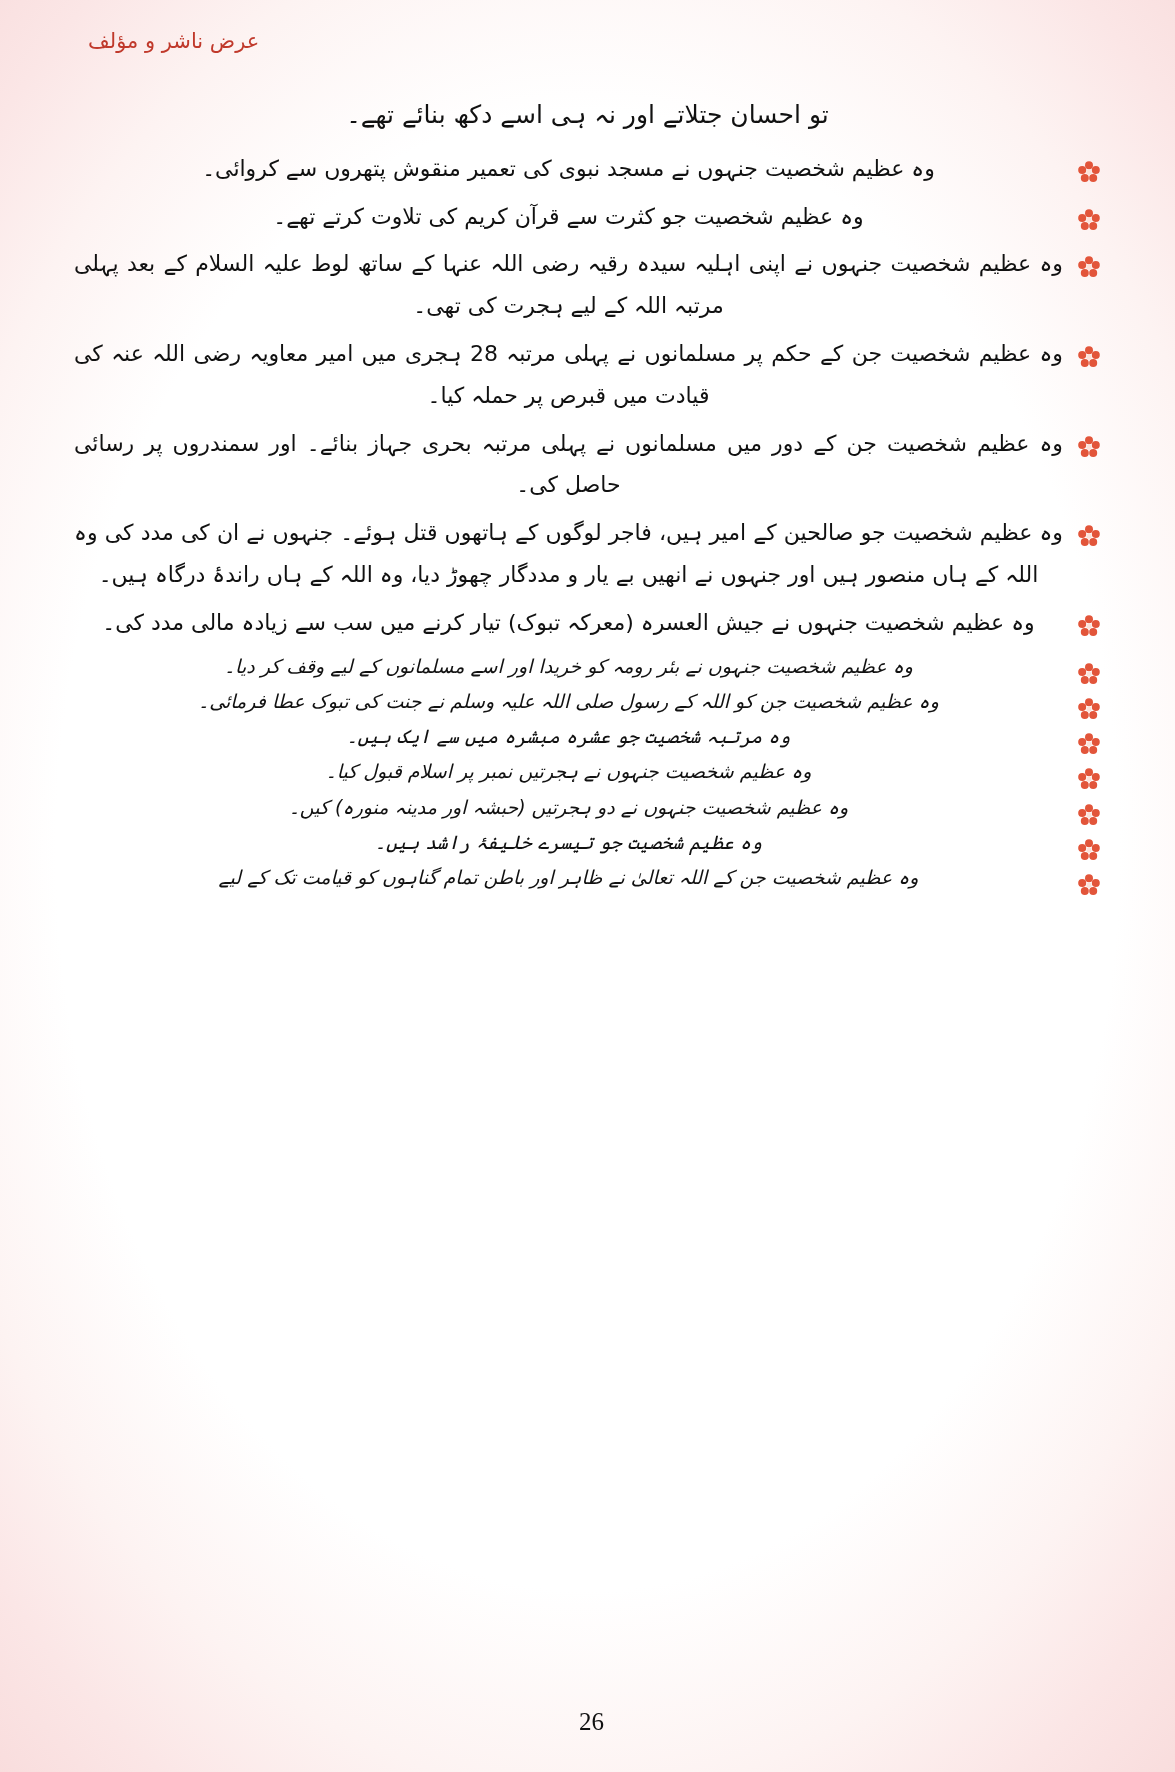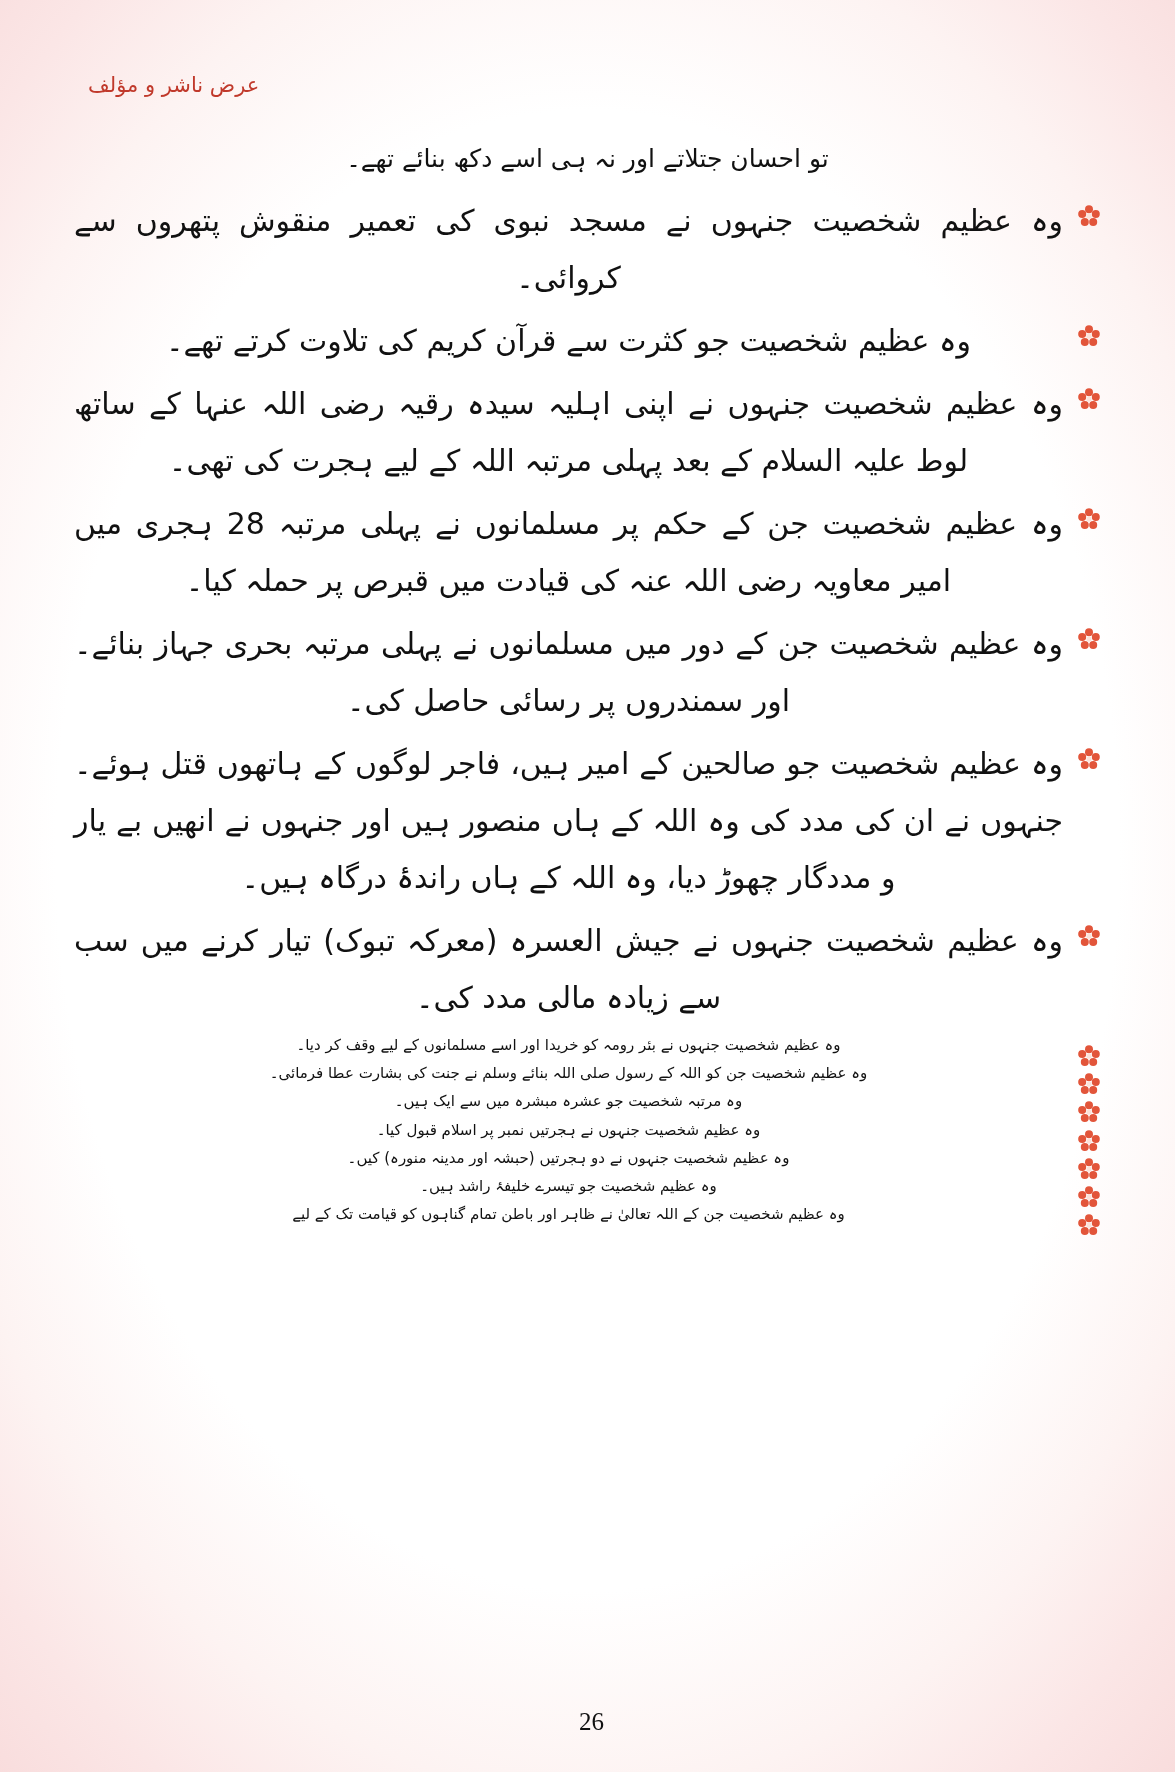--- a/index.html
+++ b/index.html
@@ -20,21 +20,20 @@
     box-sizing: border-box;
     
     background:
       radial-gradient(ellipse 78% 72% at 50% 48%, #ffffff 0%, #ffffff 58%, #fdf3f2 74%, #fbe6e6 86%, #f8dada 100%);
   }
   .page-inner {
     position: absolute;
     left: 0; right: 0; top: 0; bottom: 0;
     padding: 26px 70px 30px 70px;
     box-sizing: border-box;
-    margin-top: 44px;
   }
 
   
   .running-header {
     text-align: left;
     direction: rtl;
     color: #c0392b;
     font-size: 21px;
     line-height: 1.5;
     letter-spacing: 0.5px;
@@ -65,21 +64,21 @@
     direction: rtl;
   }
   ul.points > li {
     position: relative;
     display: block;
     margin: 0 0 6px 0;
     padding: 0 42px 0 4px;   
     direction: rtl;
     text-align: justify;
     text-align-last: center;
-    font-size: 30px;
+    font-size: 22px;
     line-height: 1.9;
     color: #111111;
   }
   ul.points > li .txt {
     display: block;
   }
   .bullet {
     position: absolute;
     top: 12px;
     right: 4px;
@@ -88,24 +87,25 @@
     line-height: 24px;
     text-align: center;
     color: #e2553a;
     font-size: 22px;
     user-select: none;
   }
   .bullet svg { display: block; }
 
   
   ul.points > li.compact {
-    font-size: 15px;
+    font-size: 19px;
     line-height: 1.75;
     margin-bottom: 2px;
     text-align-last: center;
+    font-style: italic;
   }
 
   .page-number {
     position: absolute;
     left: 8px;
     right: 0;
     bottom: 36px;
     text-align: center;
     font-size: 25px;
     color: #111111;
@@ -260,21 +260,21 @@
             <g fill="#e2553a">
               <circle cx="12" cy="5.2" r="4"></circle>
               <circle cx="18.8" cy="10.1" r="4"></circle>
               <circle cx="16.2" cy="18.1" r="4"></circle>
               <circle cx="7.8" cy="18.1" r="4"></circle>
               <circle cx="5.2" cy="10.1" r="4"></circle>
             </g>
             <circle cx="12" cy="12.2" r="2.6" fill="#fbe3da"></circle>
           </svg>
         </span>
-        <span class="txt">وہ عظیم شخصیت جن کو اللہ کے رسول صلی اللہ بنائے وسلم نے جنت کی بشارت عطا فرمائی۔</span>
+        <span class="txt">وہ عظیم شخصیت جن کو اللہ کے رسول صلی اللہ علیہ وسلم نے جنت کی تبوک عطا فرمائی۔</span>
       </li>
 
       <li class="compact">
         <span class="bullet">
           <svg width="24" height="24" viewBox="0 0 24 24" aria-hidden="true">
             <g fill="#e2553a">
               <circle cx="12" cy="5.2" r="4"></circle>
               <circle cx="18.8" cy="10.1" r="4"></circle>
               <circle cx="16.2" cy="18.1" r="4"></circle>
               <circle cx="7.8" cy="18.1" r="4"></circle>

